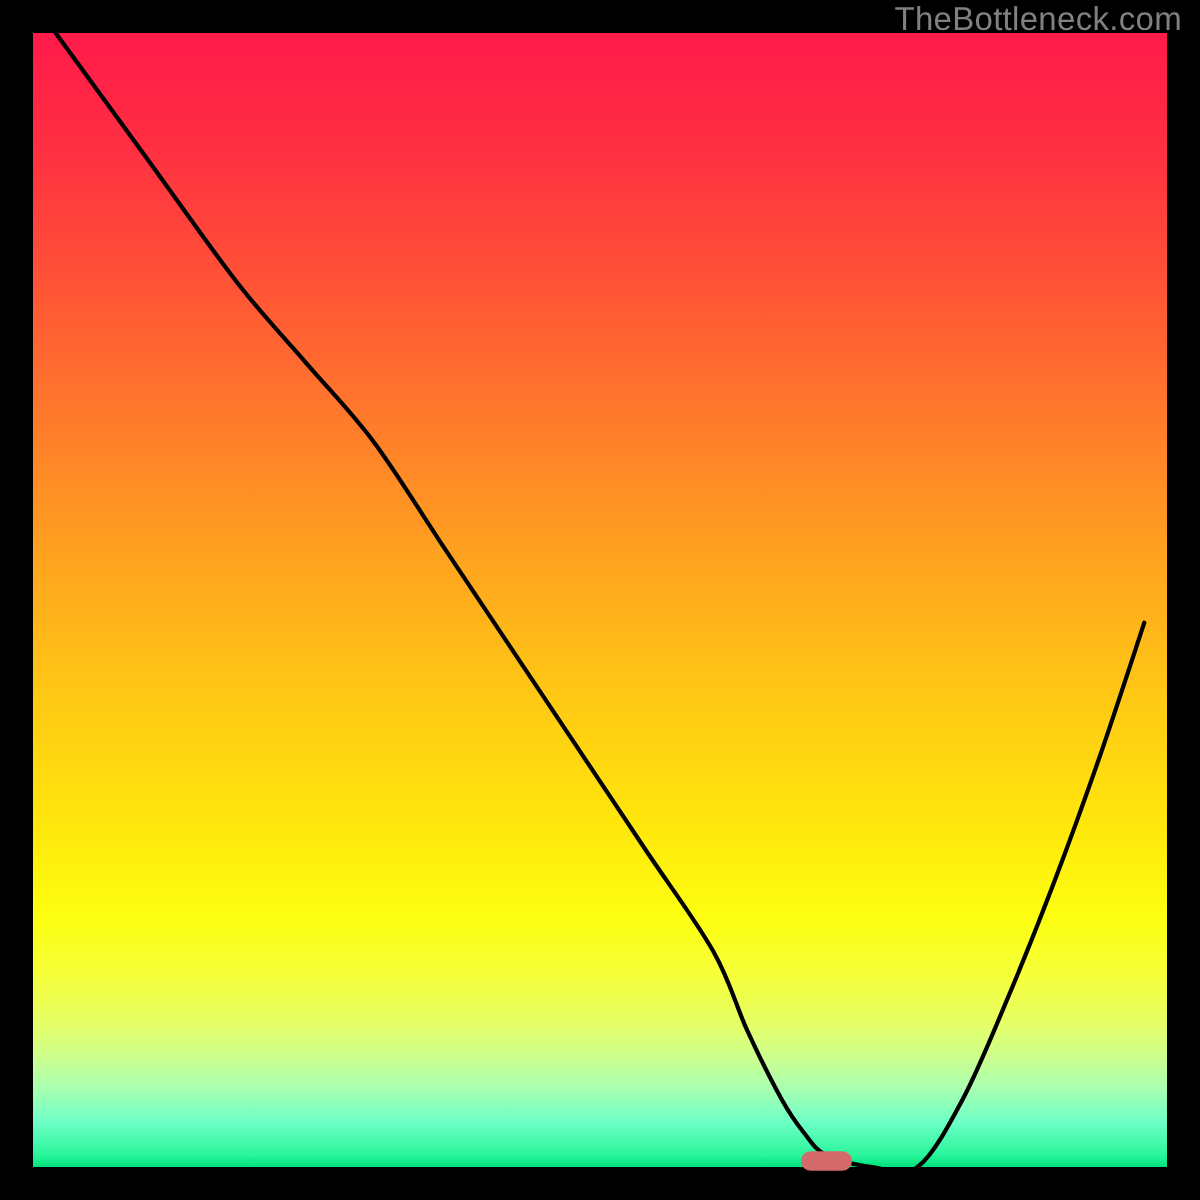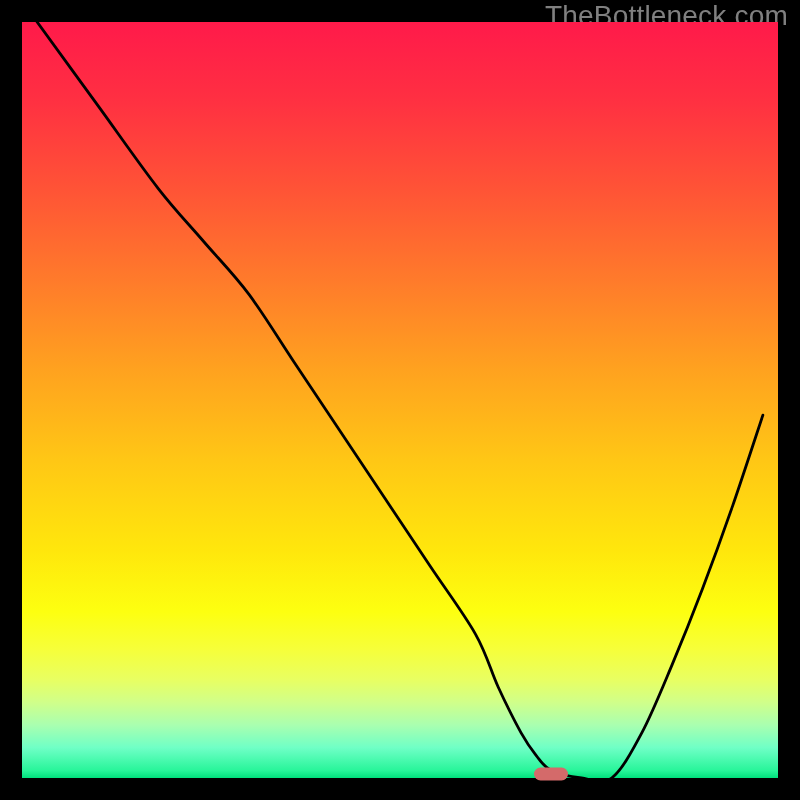--- a/index.html
+++ b/index.html
@@ -48,21 +48,21 @@
     left: 0;
     top: 0;
     width: 756px;
     height: 756px;
   }
   .watermark {
     position: absolute;
     top: 0;
     right: 12px;
     color: #808080;
-    font-size: 28px;
+    font-size: 22px;
     letter-spacing: 0.2px;
     font-weight: 400;
     user-select: none;
   }
   .marker {
     position: absolute;
     width: 34px;
     height: 13px;
     border-radius: 7px;
     background: #d46a6a;

